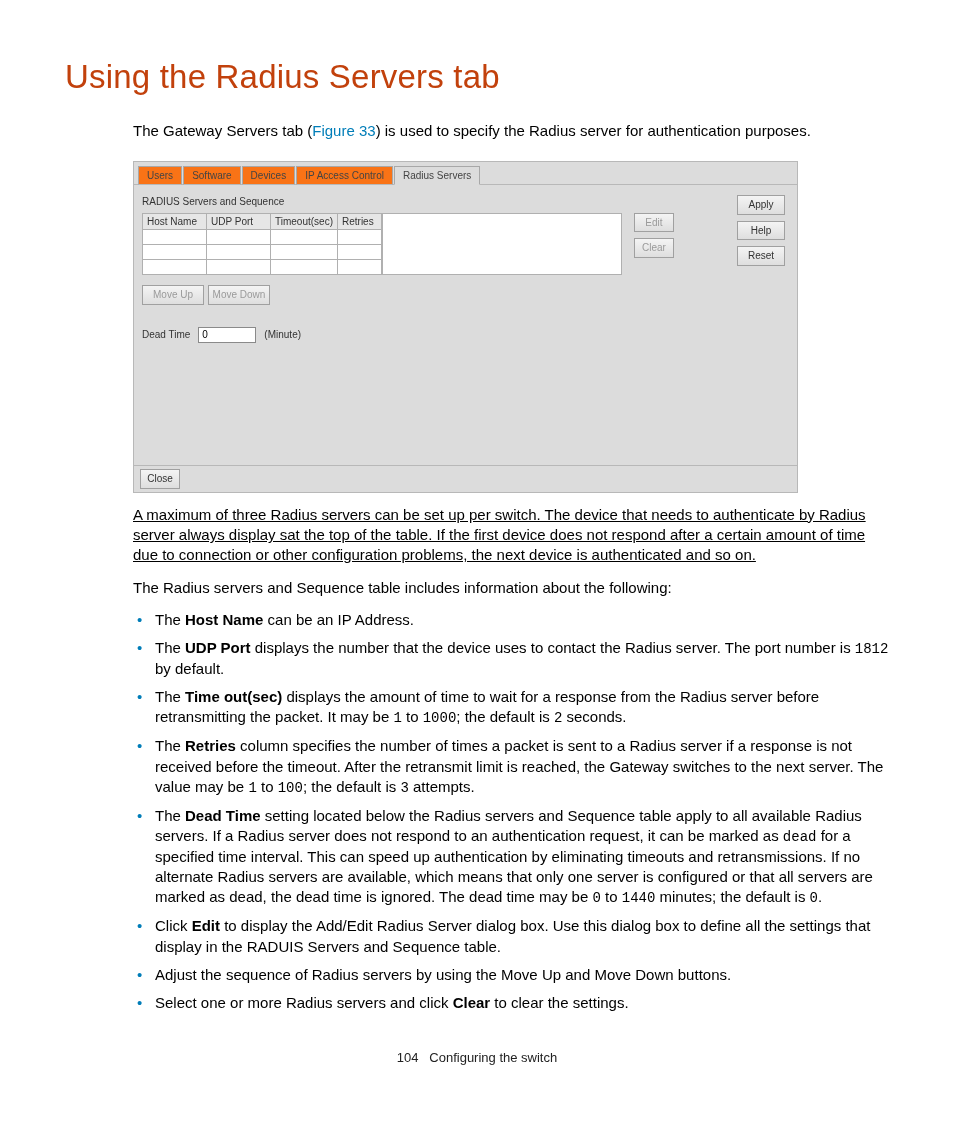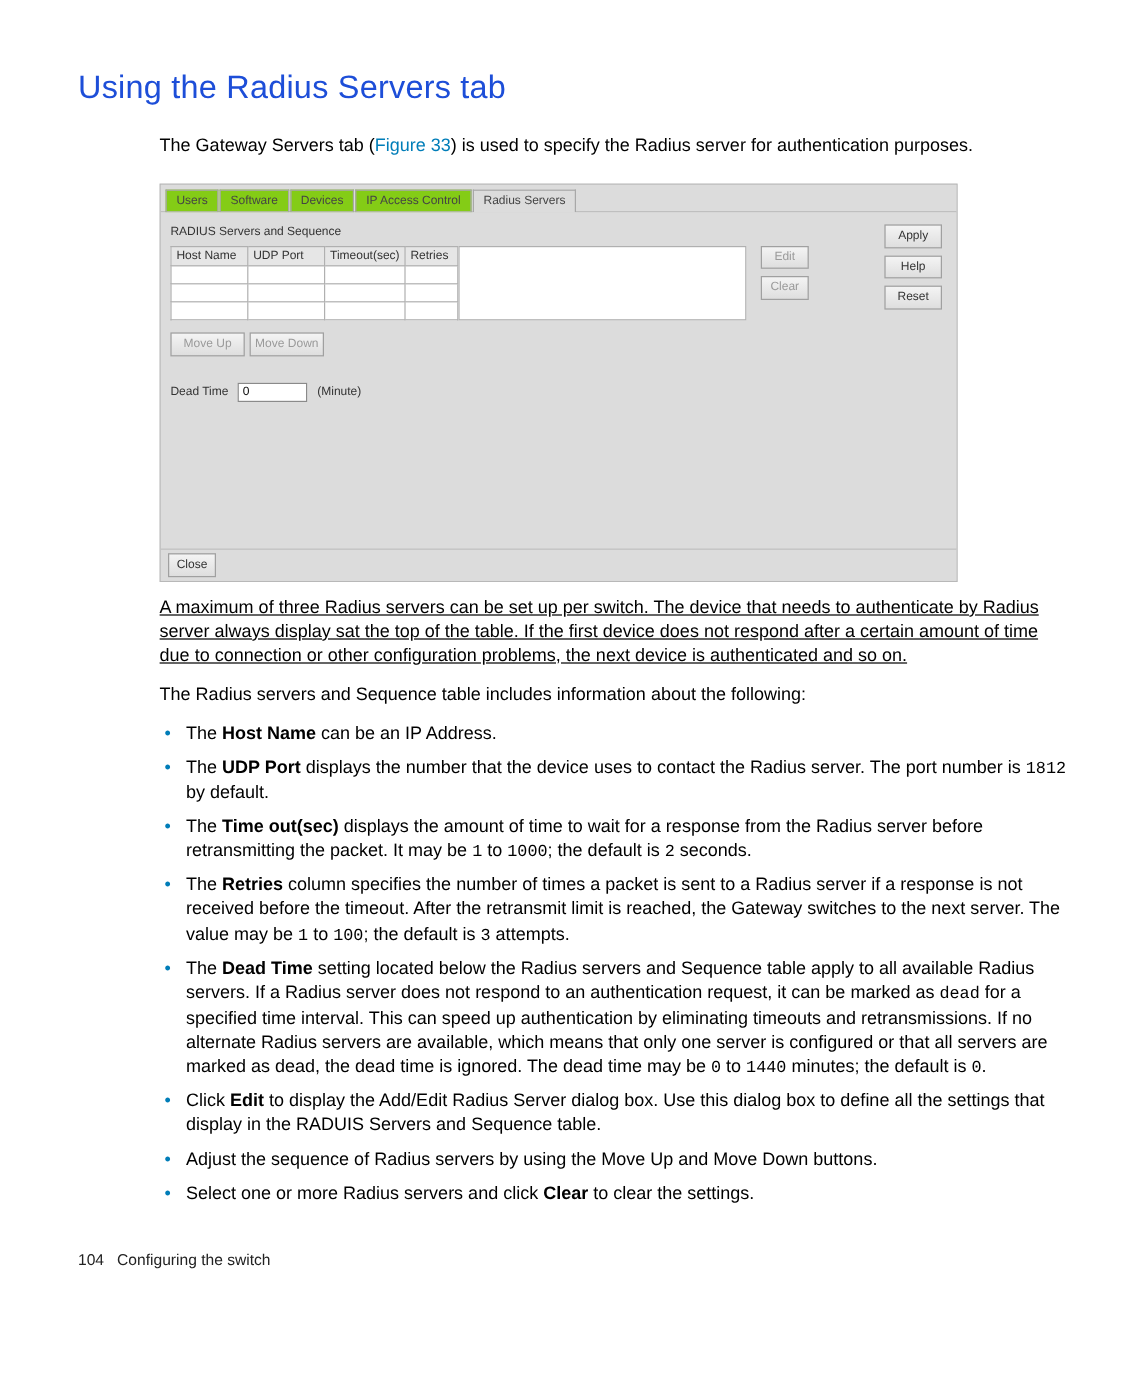--- a/index.html
+++ b/index.html
@@ -9,22 +9,22 @@
     color: #000;
     width: 954px;
     margin: 0 auto;
     padding: 55px 65px 30px 65px;
     font-size: 15px;
     line-height: 1.35;
   }
   h1.section-heading {
     font-family: Arial, Helvetica, sans-serif;
     font-weight: 300;
-    font-size: 27px;
-    color: #1d4ed8;
+    font-size: 33px;
+    color: #c2410c;
     margin-bottom: 21px;
     letter-spacing: 0.2px;
   }
   .indent1 {
     padding-left: 68px;
   }
   .figref { color: #007db8; }
   .fig-wrap {
     margin: 20px 0 6px 0;
   }
@@ -41,21 +41,21 @@
     display: flex;
     align-items: flex-end;
     background: #dcdcdc;
     padding: 4px 4px 0 4px;
     border-bottom: 1px solid #b8b8b8;
     gap: 1px;
   }
   .tab {
     border: 1px solid #a8a8a8;
     border-bottom: 1px solid #b8b8b8;
-    background: #84cc16;
+    background: #f97316;
     padding: 2px 8px;
     font-size: 10px;
     color: #444;
     margin-bottom: -1px;
     cursor: pointer;
   }
   .tab.active {
     background: #dcdcdc;
     border-bottom: 1px solid #dcdcdc;
     position: relative;
@@ -146,20 +146,21 @@
     top: 0;
     color: #007db8;
     font-size: 15px;
   }
   .b { font-weight: bold; }
   .mono { font-family: "Courier New", monospace; font-size: 14px; }
   .footer {
     margin-top: 36px;
     font-size: 13px;
     color: #222;
+    text-align: center;
   }
 </style>
 </head>
 <body>
 
 <h1 class="section-heading">Using the Radius Servers tab</h1>
 
 <div class="indent1">
   <p class="para">
     <span>The Gateway Servers tab (</span><span class="figref">Figure 33</span><span>) is used to specify the Radius server for authentication purposes.</span>

